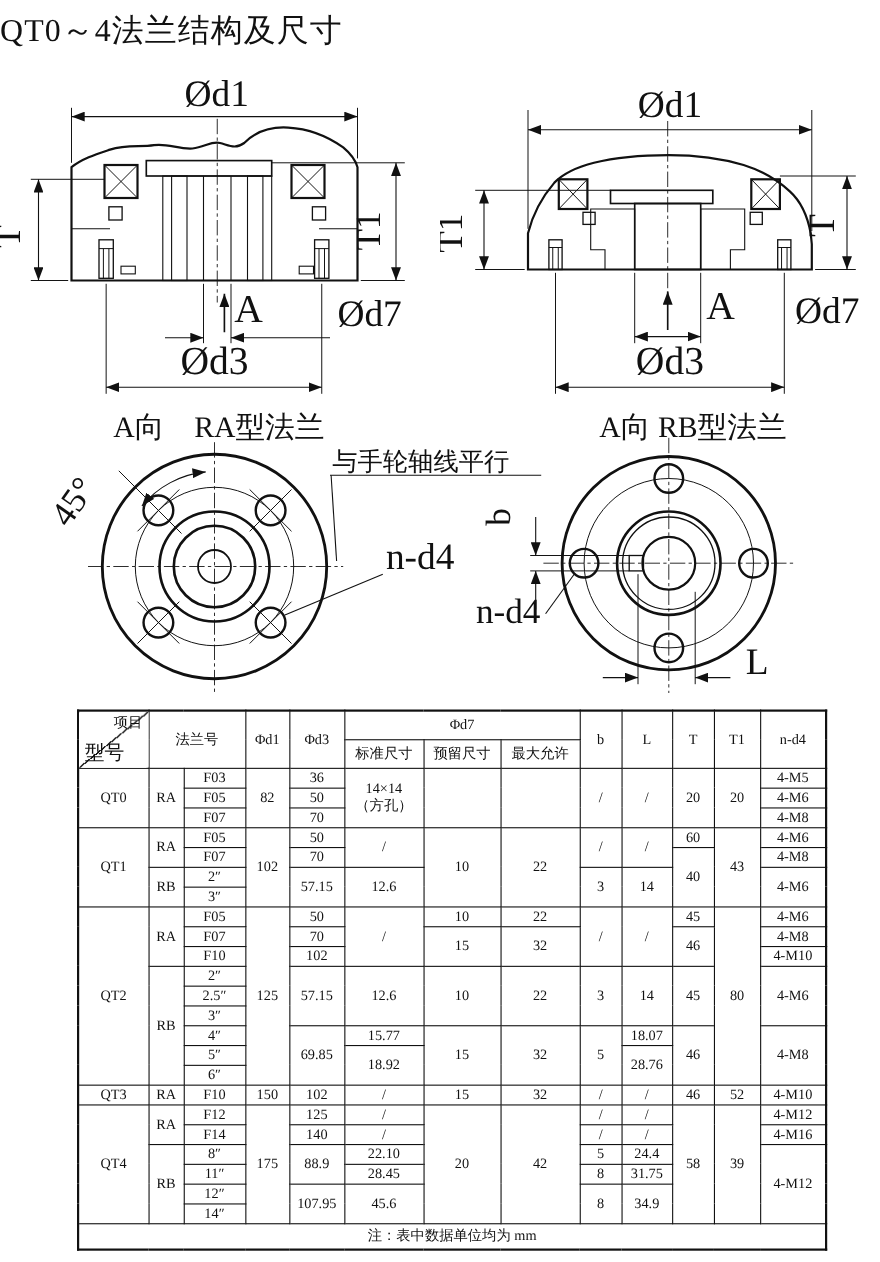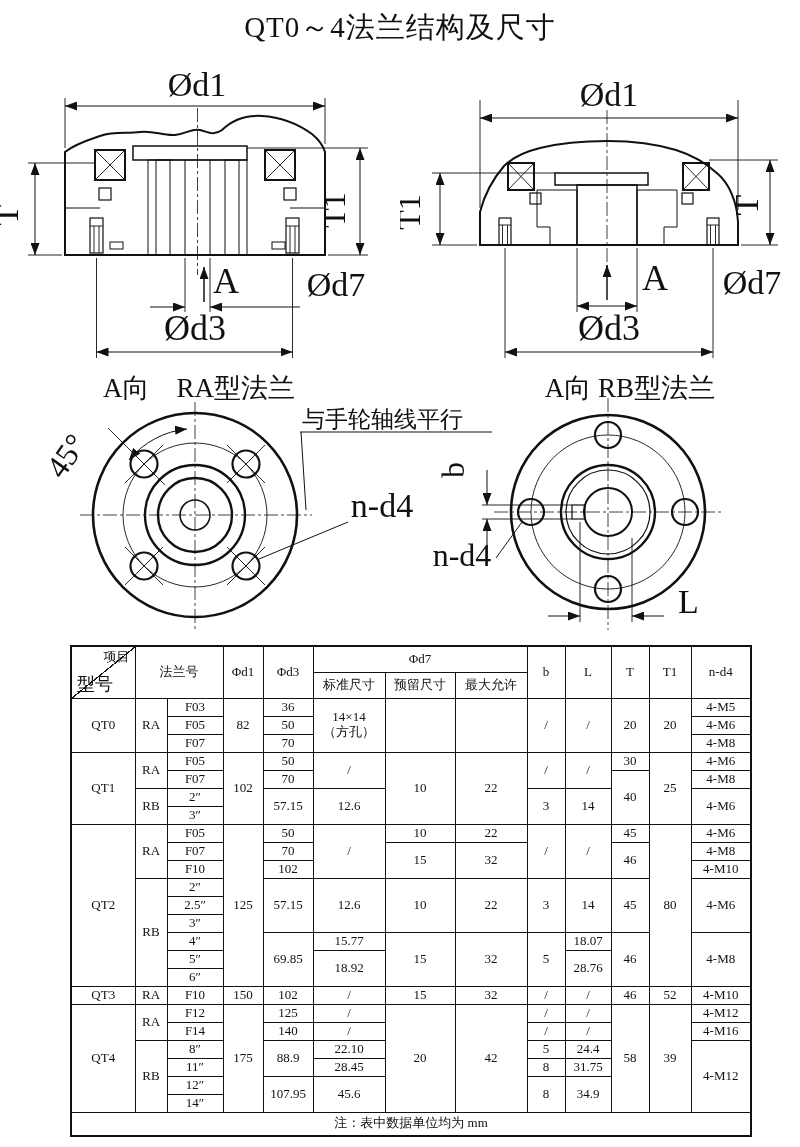--- a/index.html
+++ b/index.html
@@ -1,19 +1,19 @@
 <!DOCTYPE html>
 <html><head>
 <meta charset="utf-8">
 <style>
   html,body{margin:0;padding:0;background:#fff;}
   #page{position:relative;width:800px;height:1147px;background:#fff;overflow:hidden;
         font-family:"Liberation Serif","DejaVu Serif",serif;color:#111;}
   .abs{position:absolute;}
-  #page-title{left:0;right:0;top:8px;text-align:center;font-size:29px;letter-spacing:1px;}
+  #page-title{left:0;right:0;top:8px;font-size:29px;letter-spacing:1px;}
   svg text{font-family:"Liberation Serif","DejaVu Serif",serif;fill:#111;}
   .ln{stroke:#111;fill:none;}
   .cl{stroke:#111;stroke-width:0.8;fill:none;stroke-dasharray:14 3 3 3;}
   .thin{stroke-width:0.9;}
   table#spec{border-collapse:collapse;table-layout:fixed;width:680px;background:#fff;}
   table#spec td{border:1px solid #111;text-align:center;vertical-align:middle;
     font-size:13px;line-height:1.15;padding:0;white-space:pre-line;overflow:hidden;
     font-family:"Liberation Serif","DejaVu Serif",serif;}
   table#spec{border:2px solid #111;}
   tr.hdr{height:26px;}
@@ -319,22 +319,22 @@
           <td rowspan="4">QT1</td>
           <td rowspan="2">RA</td>
           <td>F05</td>
           <td rowspan="4">102</td>
           <td>50</td>
           <td rowspan="2">/</td>
           <td rowspan="4">10</td>
           <td rowspan="4">22</td>
           <td rowspan="2">/</td>
           <td rowspan="2">/</td>
-          <td>30</td>
-          <td rowspan="4">25</td>
+          <td>60</td>
+          <td rowspan="4">43</td>
           <td>4-M6</td>
         </tr>
         <tr class="dat">
           <td>F07</td>
           <td>70</td>
           <td rowspan="3">40</td>
           <td>4-M8</td>
         </tr>
         <tr class="dat">
           <td rowspan="2">RB</td>

